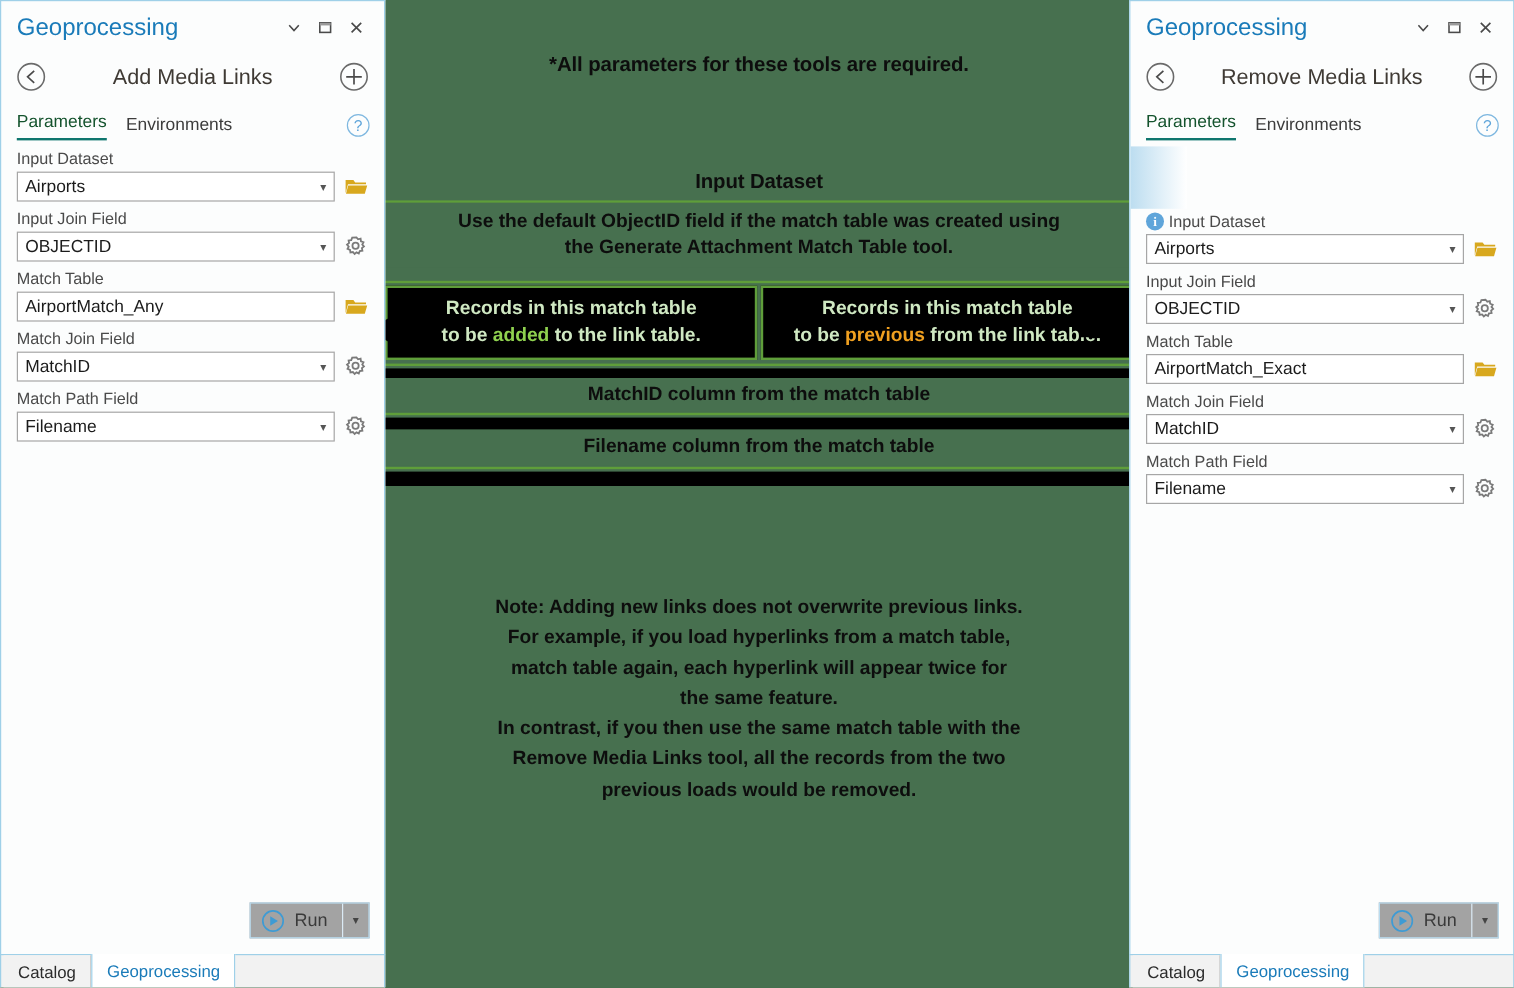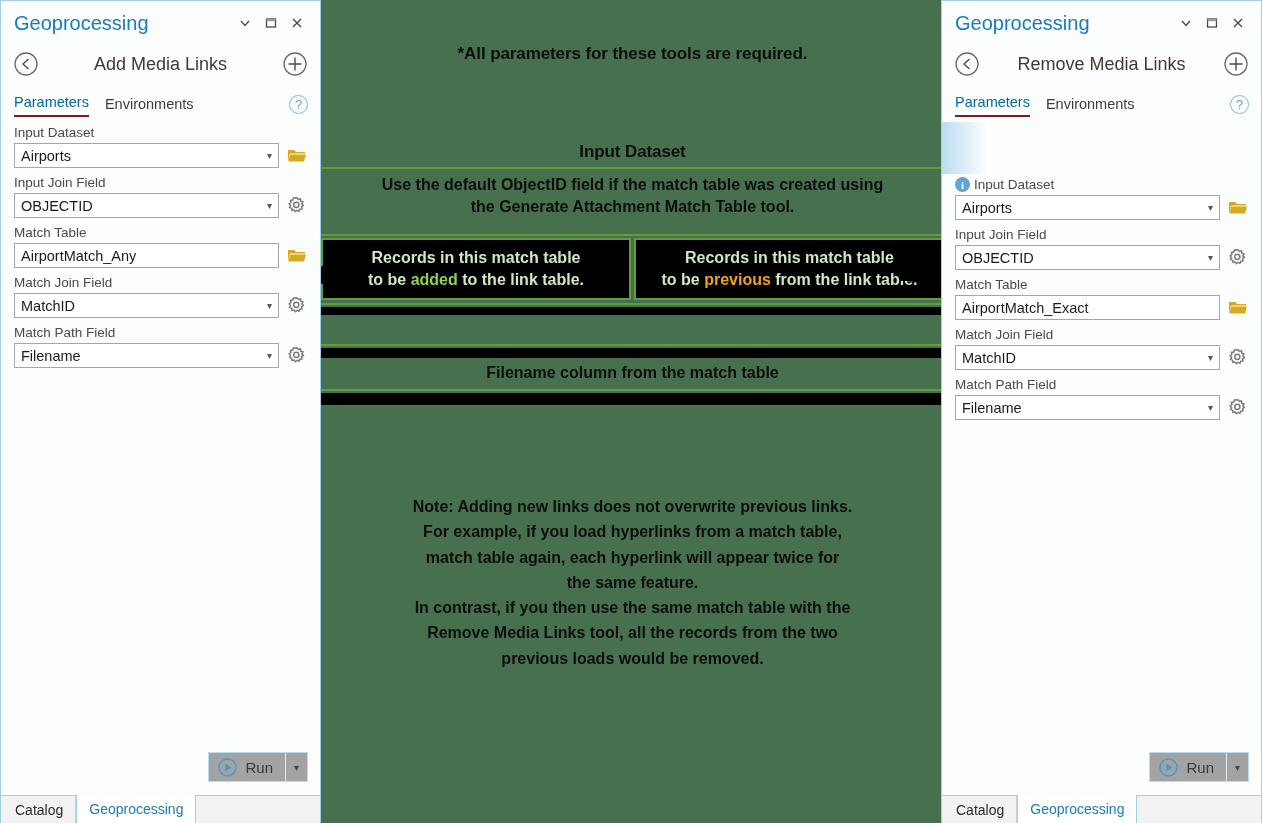--- a/index.html
+++ b/index.html
@@ -161,22 +161,22 @@
     flex: 0 0 auto;
   }
   .tab {
     font-size: 14.5px;
     color: #3c3c3c;
     padding-bottom: 5px;
     margin-right: 16px;
     white-space: nowrap;
   }
   .tab.active {
-    color: #0369a1;
-    border-bottom: 2px solid #7f1d1d;
+    color: #14532d;
+    border-bottom: 2px solid #0f766e;
   }
   .tabs-spacer { flex: 1 1 auto; }
   .help-icon {
     width: 19px; height: 19px;
     border-radius: 50%;
     border: 1.5px solid #7fb8e0;
     color: #5fa5da;
     font-size: 13px;
     display: flex; align-items: center; justify-content: center;
     margin-bottom: 3px;
@@ -323,20 +323,21 @@
         <div>Records in this match table</div>
         <div>
           <span>to be </span><span class="hl-removed">previous</span><span> from the link table.</span>
         </div>
       </div>
     </div>
 
     <div class="greenline" style="top:303px;"></div>
     <div class="band" style="top:307px; height:8px;"></div>
 
+    <div class="greenbox" style="left:0; top:315px; width:625px; height:28px;">MatchID column from the match table</div>
 
     <div class="greenline" style="top:344px;"></div>
     <div class="band" style="top:348px; height:10px;"></div>
 
     <div class="greenbox" style="left:0; top:358px; width:625px; height:30px;">Filename column from the match table</div>
 
     <div class="greenline" style="top:389px;"></div>
     <div class="band" style="top:393px; height:12px;"></div>
 
     <div class="note">

